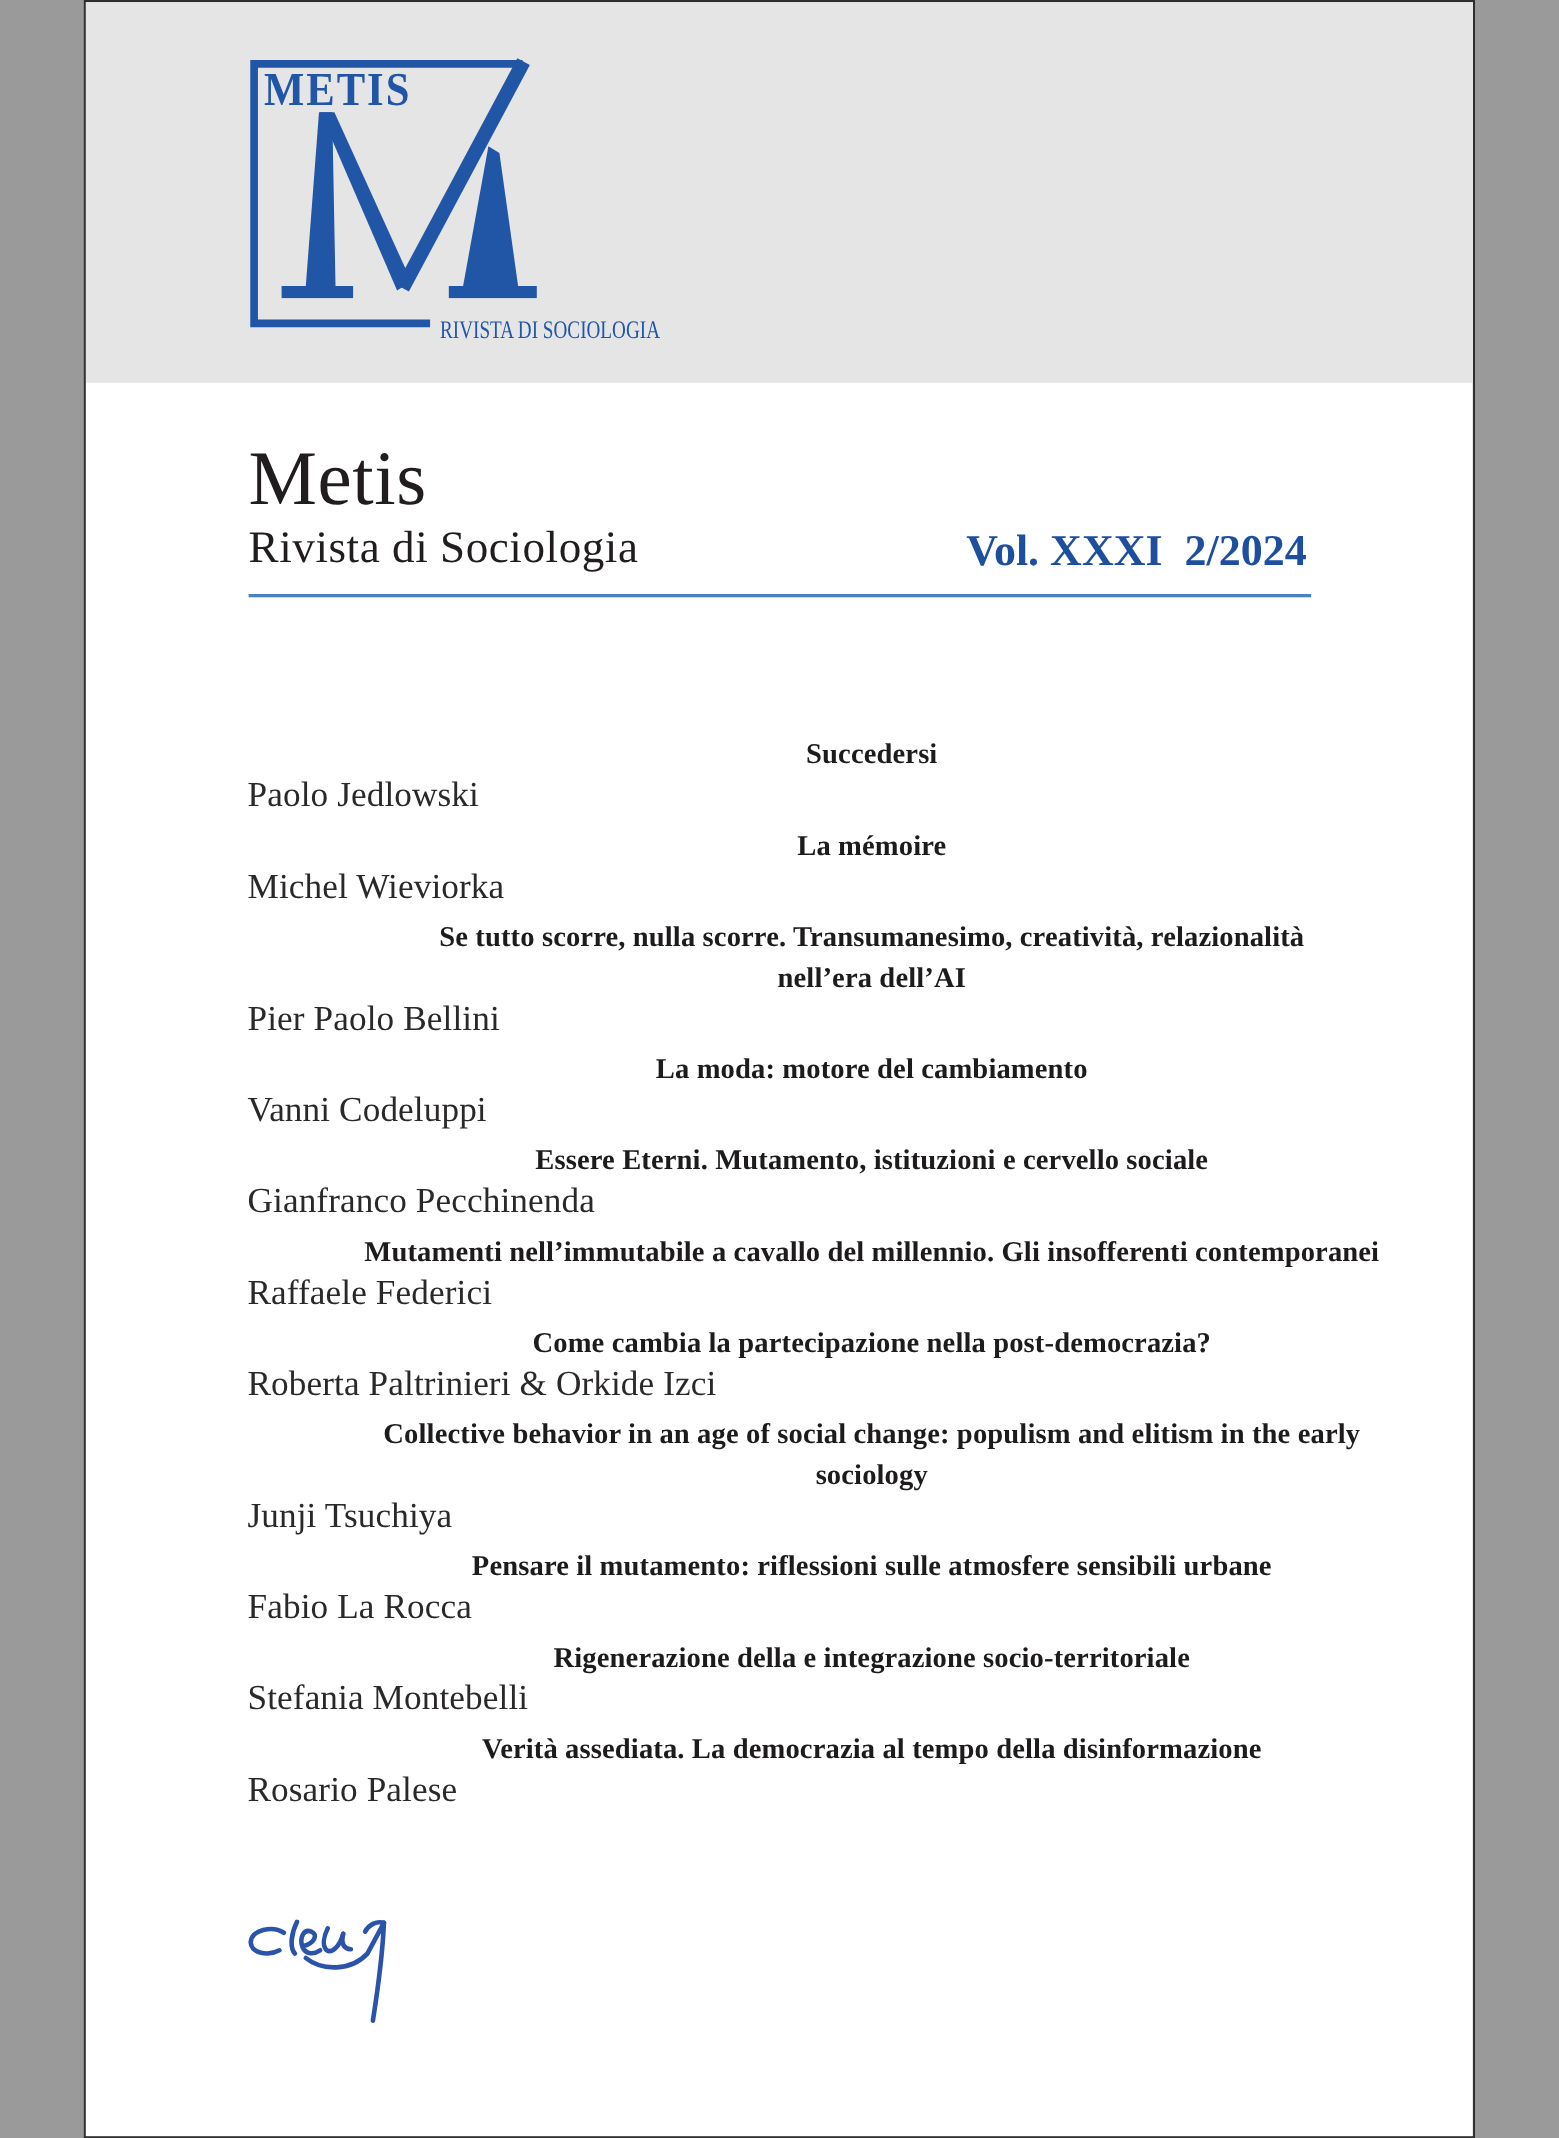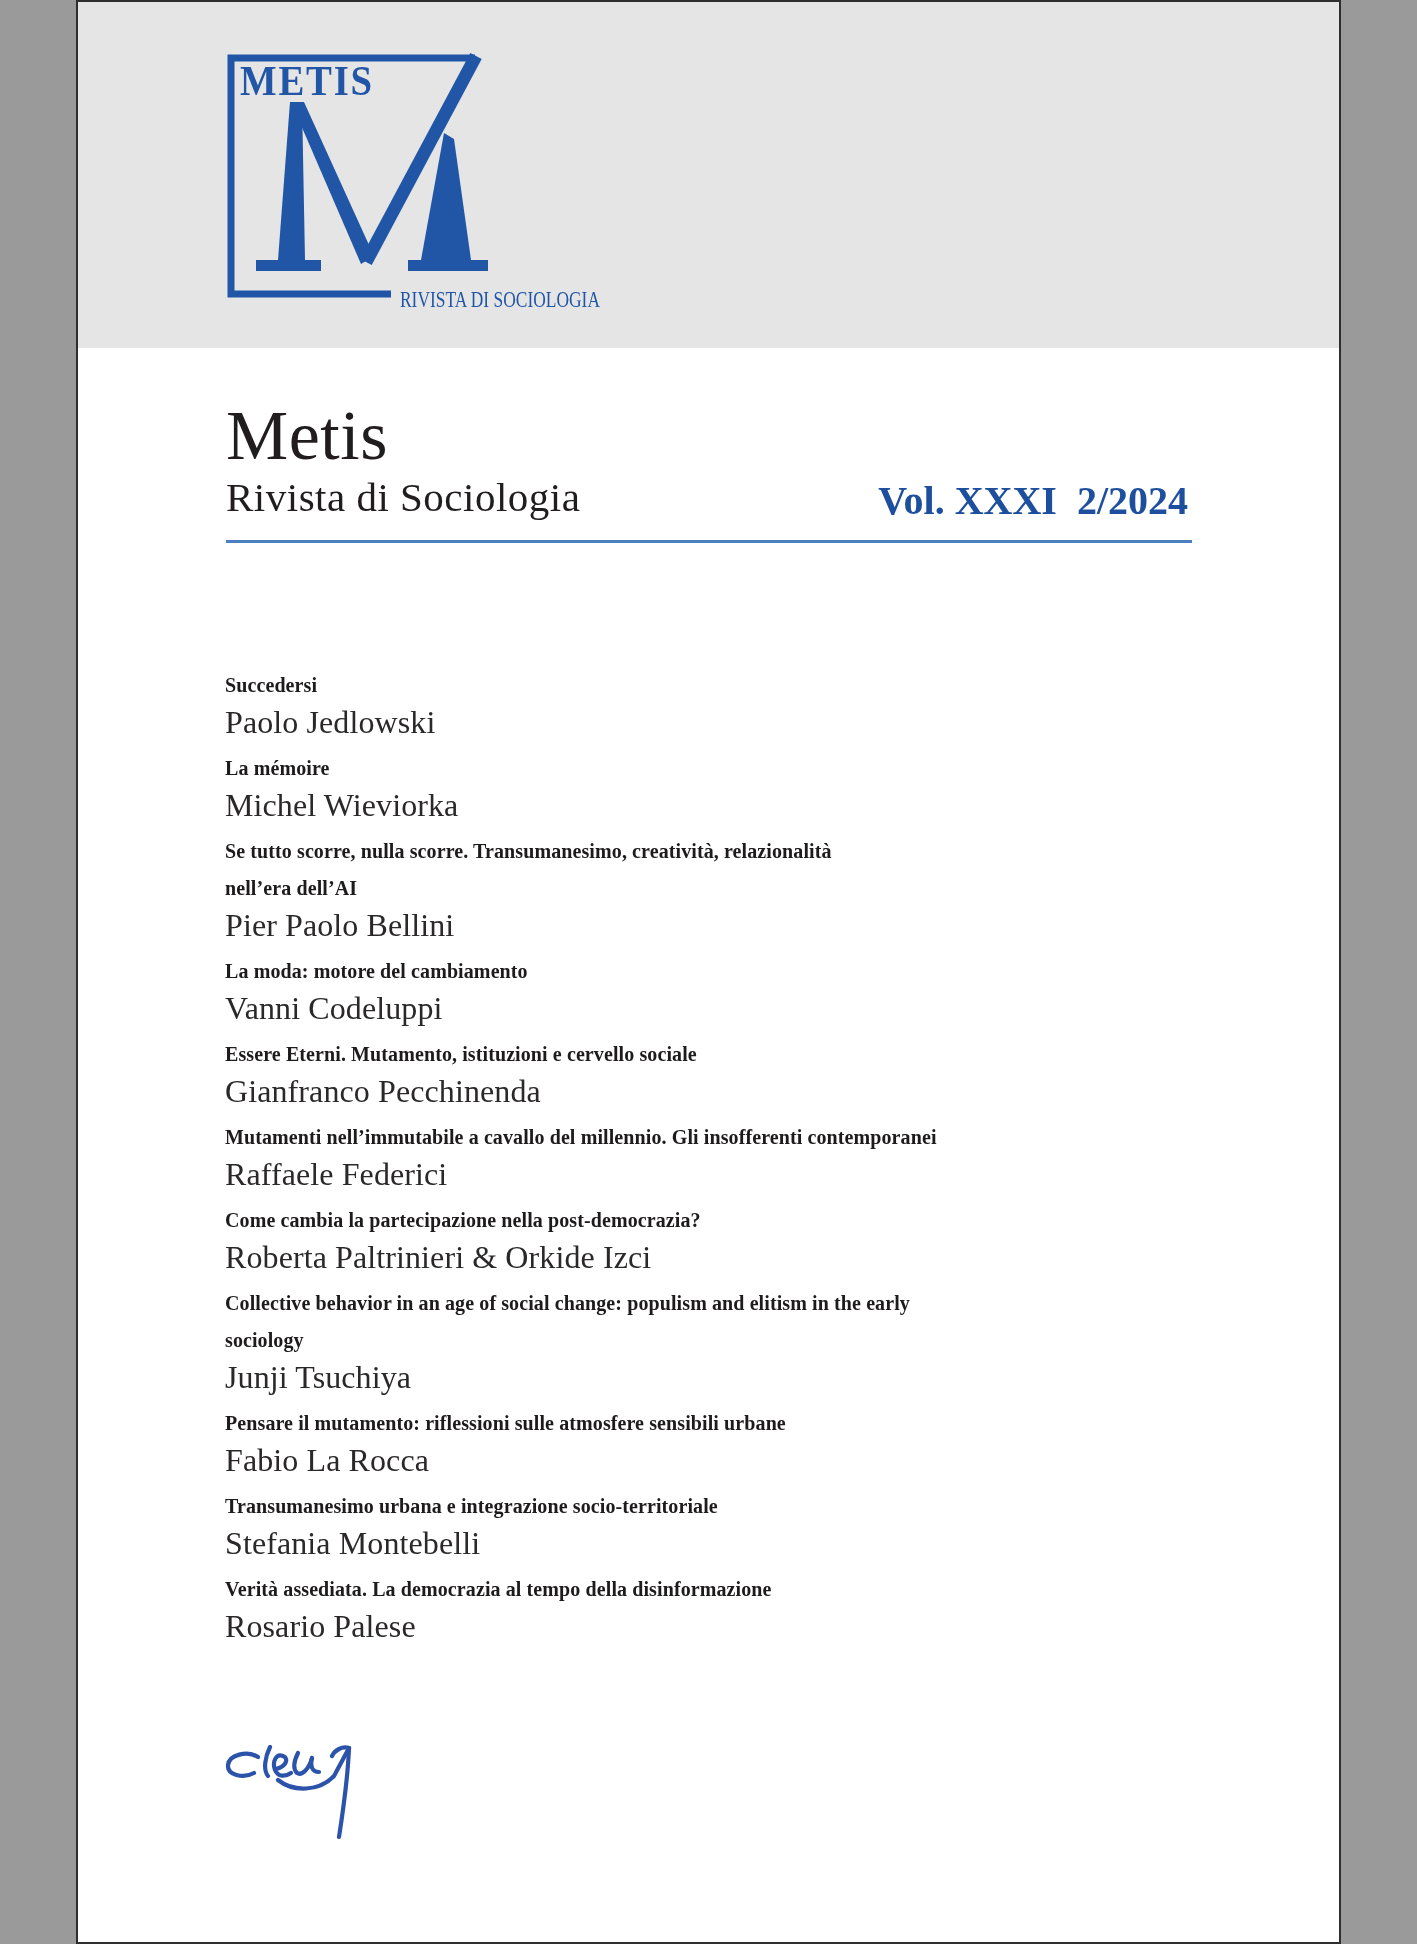--- a/index.html
+++ b/index.html
@@ -75,26 +75,27 @@
   .toc {
     position: absolute;
     left: 147px;
     top: 665px;
     width: 1135px;
   }
 
   .toc-entry { margin-bottom: 9px; }
 
   .toc-title {
-    font-size: 20px;
+    font-size: 26px;
     line-height: 37px;
     font-weight: bold;
     color: #1e1b1c;
     white-space: pre-line;
     letter-spacing: 0.1px;
+    text-align: center;
   }
 
   .toc-author {
     font-size: 32px;
     line-height: 37px;
     font-weight: normal;
     color: #2b2829;
     letter-spacing: 0.1px;
     font-family: Liberation Serif, serif;
   }
@@ -175,21 +176,21 @@
     <div class="toc-entry">
       <div class="toc-title">Collective behavior in an age of social change: populism and elitism in the early
 sociology</div>
       <div class="toc-author">Junji Tsuchiya</div>
     </div>
     <div class="toc-entry">
       <div class="toc-title">Pensare il mutamento: riflessioni sulle atmosfere sensibili urbane</div>
       <div class="toc-author">Fabio La Rocca</div>
     </div>
     <div class="toc-entry">
-      <div class="toc-title">Transumanesimo urbana e integrazione socio-territoriale</div>
+      <div class="toc-title">Rigenerazione della e integrazione socio-territoriale</div>
       <div class="toc-author">Stefania Montebelli</div>
     </div>
     <div class="toc-entry">
       <div class="toc-title">Verità assediata. La democrazia al tempo della disinformazione</div>
       <div class="toc-author">Rosario Palese</div>
     </div>
   </div>
 
   <svg class="cleup-logo" viewBox="0 0 165 95" xmlns="http://www.w3.org/2000/svg">
     <g fill="none" stroke="#2b53aa" stroke-width="4.2" stroke-linecap="round" stroke-linejoin="round">

